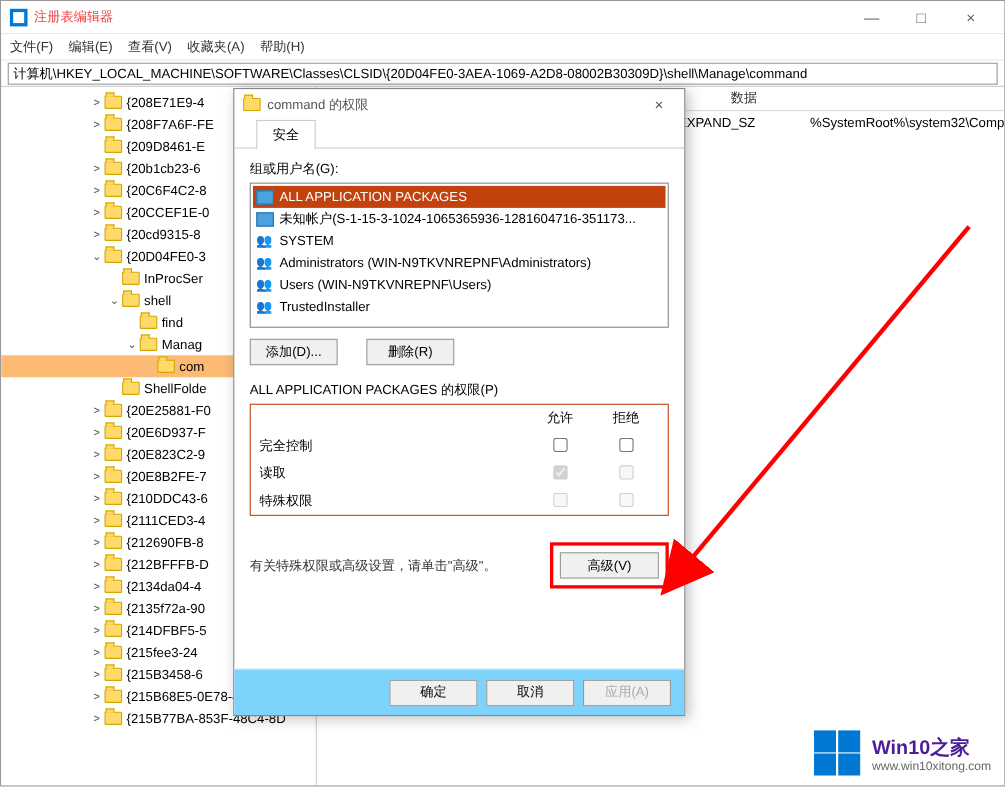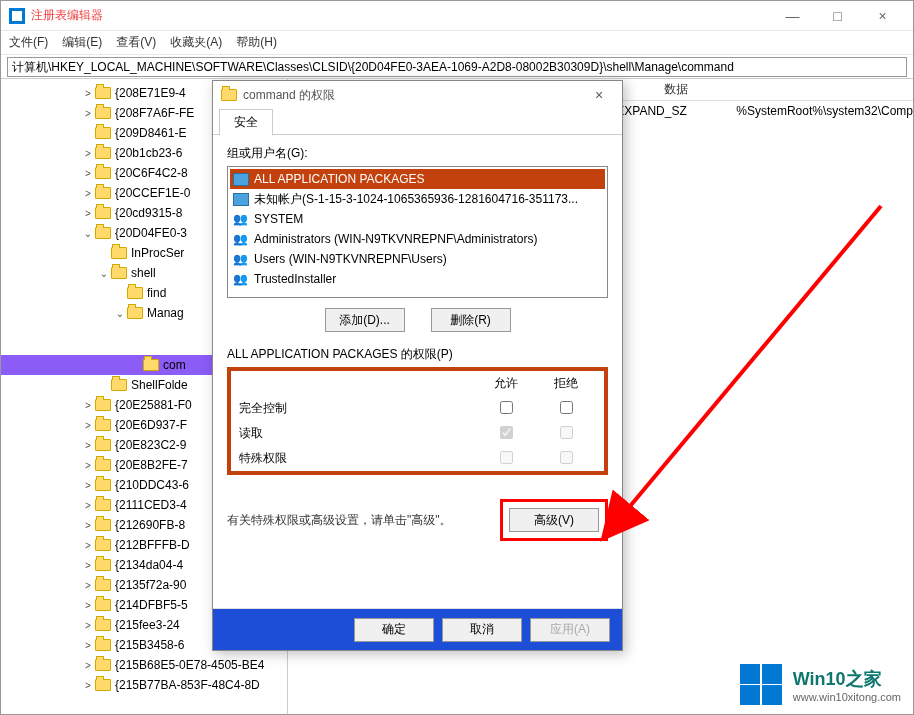--- a/index.html
+++ b/index.html
@@ -21,80 +21,80 @@
     .content { display: flex; height: calc(100% - 78px); }
     
     
     .tree-pane { width: 300px; border-right: 1px solid #ccc; overflow: hidden; position: relative; }
     .tree { padding: 4px 0; }
     .tree-row { display: flex; align-items: center; height: 20px; white-space: nowrap; }
     .tree-row .indent { display: inline-block; }
     .chevron { width: 14px; display: inline-flex; justify-content: center; color: #555; font-size: 10px; }
     .folder-icon { width: 16px; height: 12px; background: #ffd96a; border: 1px solid #d4a800; border-radius: 1px; margin-right: 4px; display: inline-block; position: relative; }
     .folder-icon::before { content: ""; position: absolute; top: -4px; left: 0; width: 6px; height: 3px; background: #ffd96a; border: 1px solid #d4a800; border-bottom: none; }
-    .tree-row.sel { background: #8b5cf6; margin-top: 32px; }
+    .tree-row.sel { background: #fdba74; }
     
     
     .list-pane { flex: 1; position: relative; }
     .list-header { display: flex; height: 22px; border-bottom: 1px solid #ddd; align-items: center; padding-left: 320px; }
     .list-header div { padding: 0 40px 0 8px; color: #333; }
     .list-row { display: flex; align-items: center; height: 20px; padding-left: 320px; }
     .list-row .type { width: 120px; padding-left: 8px; }
     .list-row .data { padding-left: 8px; }
     
     
     .dialog { position: absolute; left: 211px; top: 79px; width: 411px; height: 571px; background: #fff; border: 1px solid #888; box-shadow: 3px 3px 12px rgba(0,0,0,0.25); z-index: 10; }
     .dialog-title { height: 28px; display: flex; align-items: center; padding: 0 8px; }
     .dialog-title .folder-icon { margin-right: 6px; }
     .dialog-title .t { flex: 1; color: #555; }
     .dialog-close { width: 30px; text-align: center; color: #555; font-size: 14px; }
     
-    .tab-strip { height: 26px; padding-left: 6px; position: relative; }
+    .tab-strip { height: 26px; padding-left: 20px; position: relative; }
     .tab-strip::after { content: ""; position: absolute; left: 0; right: 0; bottom: 0; height: 1px; background: #ccc; }
     .tab { display: inline-block; padding: 4px 14px; border: 1px solid #ccc; border-bottom: 1px solid #fff; background: #fff; position: relative; z-index: 1; }
     
     .dialog-body { padding: 10px 14px; }
     .glabel { margin-bottom: 4px; }
     .group-list { border: 1px solid #888; height: 132px; padding: 2px; overflow: hidden; }
     .group-row { display: flex; align-items: center; height: 20px; gap: 4px; padding-left: 2px; }
     .group-row.sel { background: #c2410c; color: #fff; }
     .group-row .gicon { width: 18px; height: 16px; display: inline-flex; align-items: center; justify-content: center; }
     .gicon.pkg::before { content: ""; width: 14px; height: 11px; background: #4aa3df; border: 1px solid #2a6fa0; display: block; }
     .gicon.users::before { content: "👥"; font-size: 12px; }
     
-    .btn-row { display: flex; justify-content: center; gap: 26px; margin-top: 10px; }
+    .btn-row { display: flex; justify-content: flex-start; gap: 26px; margin-top: 10px; }
     .btn { min-width: 80px; height: 24px; border: 1px solid #999; background: #f0f0f0; display: inline-flex; align-items: center; justify-content: center; padding: 0 10px; }
     .btn.disabled { color: #aaa; }
     
     .perms-label { margin-top: 14px; }
-    .perms-box { border: 4px solid #c2410c; margin-top: 4px; }
+    .perms-box { border: 1px solid #c2410c; margin-top: 4px; }
     .perms-header { display: flex; padding: 4px 8px; }
     .perms-header .pname { flex: 1; }
     .perms-header .chead { width: 60px; text-align: center; }
     .perm-row { display: flex; align-items: flex-end; padding: 4px 8px; }
     .perm-row .pname { flex: 1; }
     .perm-row .cbox { width: 60px; text-align: center; }
     .cbox input { width: 13px; height: 13px; }
     
     .adv-row { margin-top: 24px; display: flex; align-items: center; }
     .adv-row .note { flex: 1; color: #333; }
     .adv-highlight { border: 3px solid #ff0000; padding: 6px; margin-left: 10px; }
     .adv-highlight .btn { min-width: 90px; }
     
-    .dialog-footer { position: absolute; bottom: 0; left: 0; right: 0; height: 42px; background: #1d4ed8; border-top: 1px solid #ddd; display: flex; align-items: center; justify-content: flex-end; gap: 8px; padding: 0 12px; }
+    .dialog-footer { position: absolute; bottom: 0; left: 0; right: 0; height: 42px; background: #7dd3fc; border-top: 1px solid #ddd; display: flex; align-items: center; justify-content: flex-end; gap: 8px; padding: 0 12px; }
     
     
     .arrow-svg { position: absolute; left: 0; top: 0; pointer-events: none; z-index: 20; }
     
     
     .watermark { position: absolute; right: 12px; bottom: 8px; display: flex; align-items: center; gap: 10px; z-index: 5; }
     .wm-logo { display: flex; }
     .wm-sq { width: 20px; height: 20px; background: #0078d4; margin: 1px; }
     .wm-text { text-align: left; }
-    .wm-text .big { font-size: 18px; font-weight: bold; color: #0f766e; }
+    .wm-text .big { font-size: 18px; font-weight: bold; color: #4c1d95; }
     .wm-text .small { font-size: 11px; color: #666; }
   </style>
 </head>
 <body>
 
 <div class="titlebar">
   <div class="app-icon"></div>
   <div class="title">注册表编辑器</div>
   <div class="winbtns">
     <div class="winbtn">—</div>

